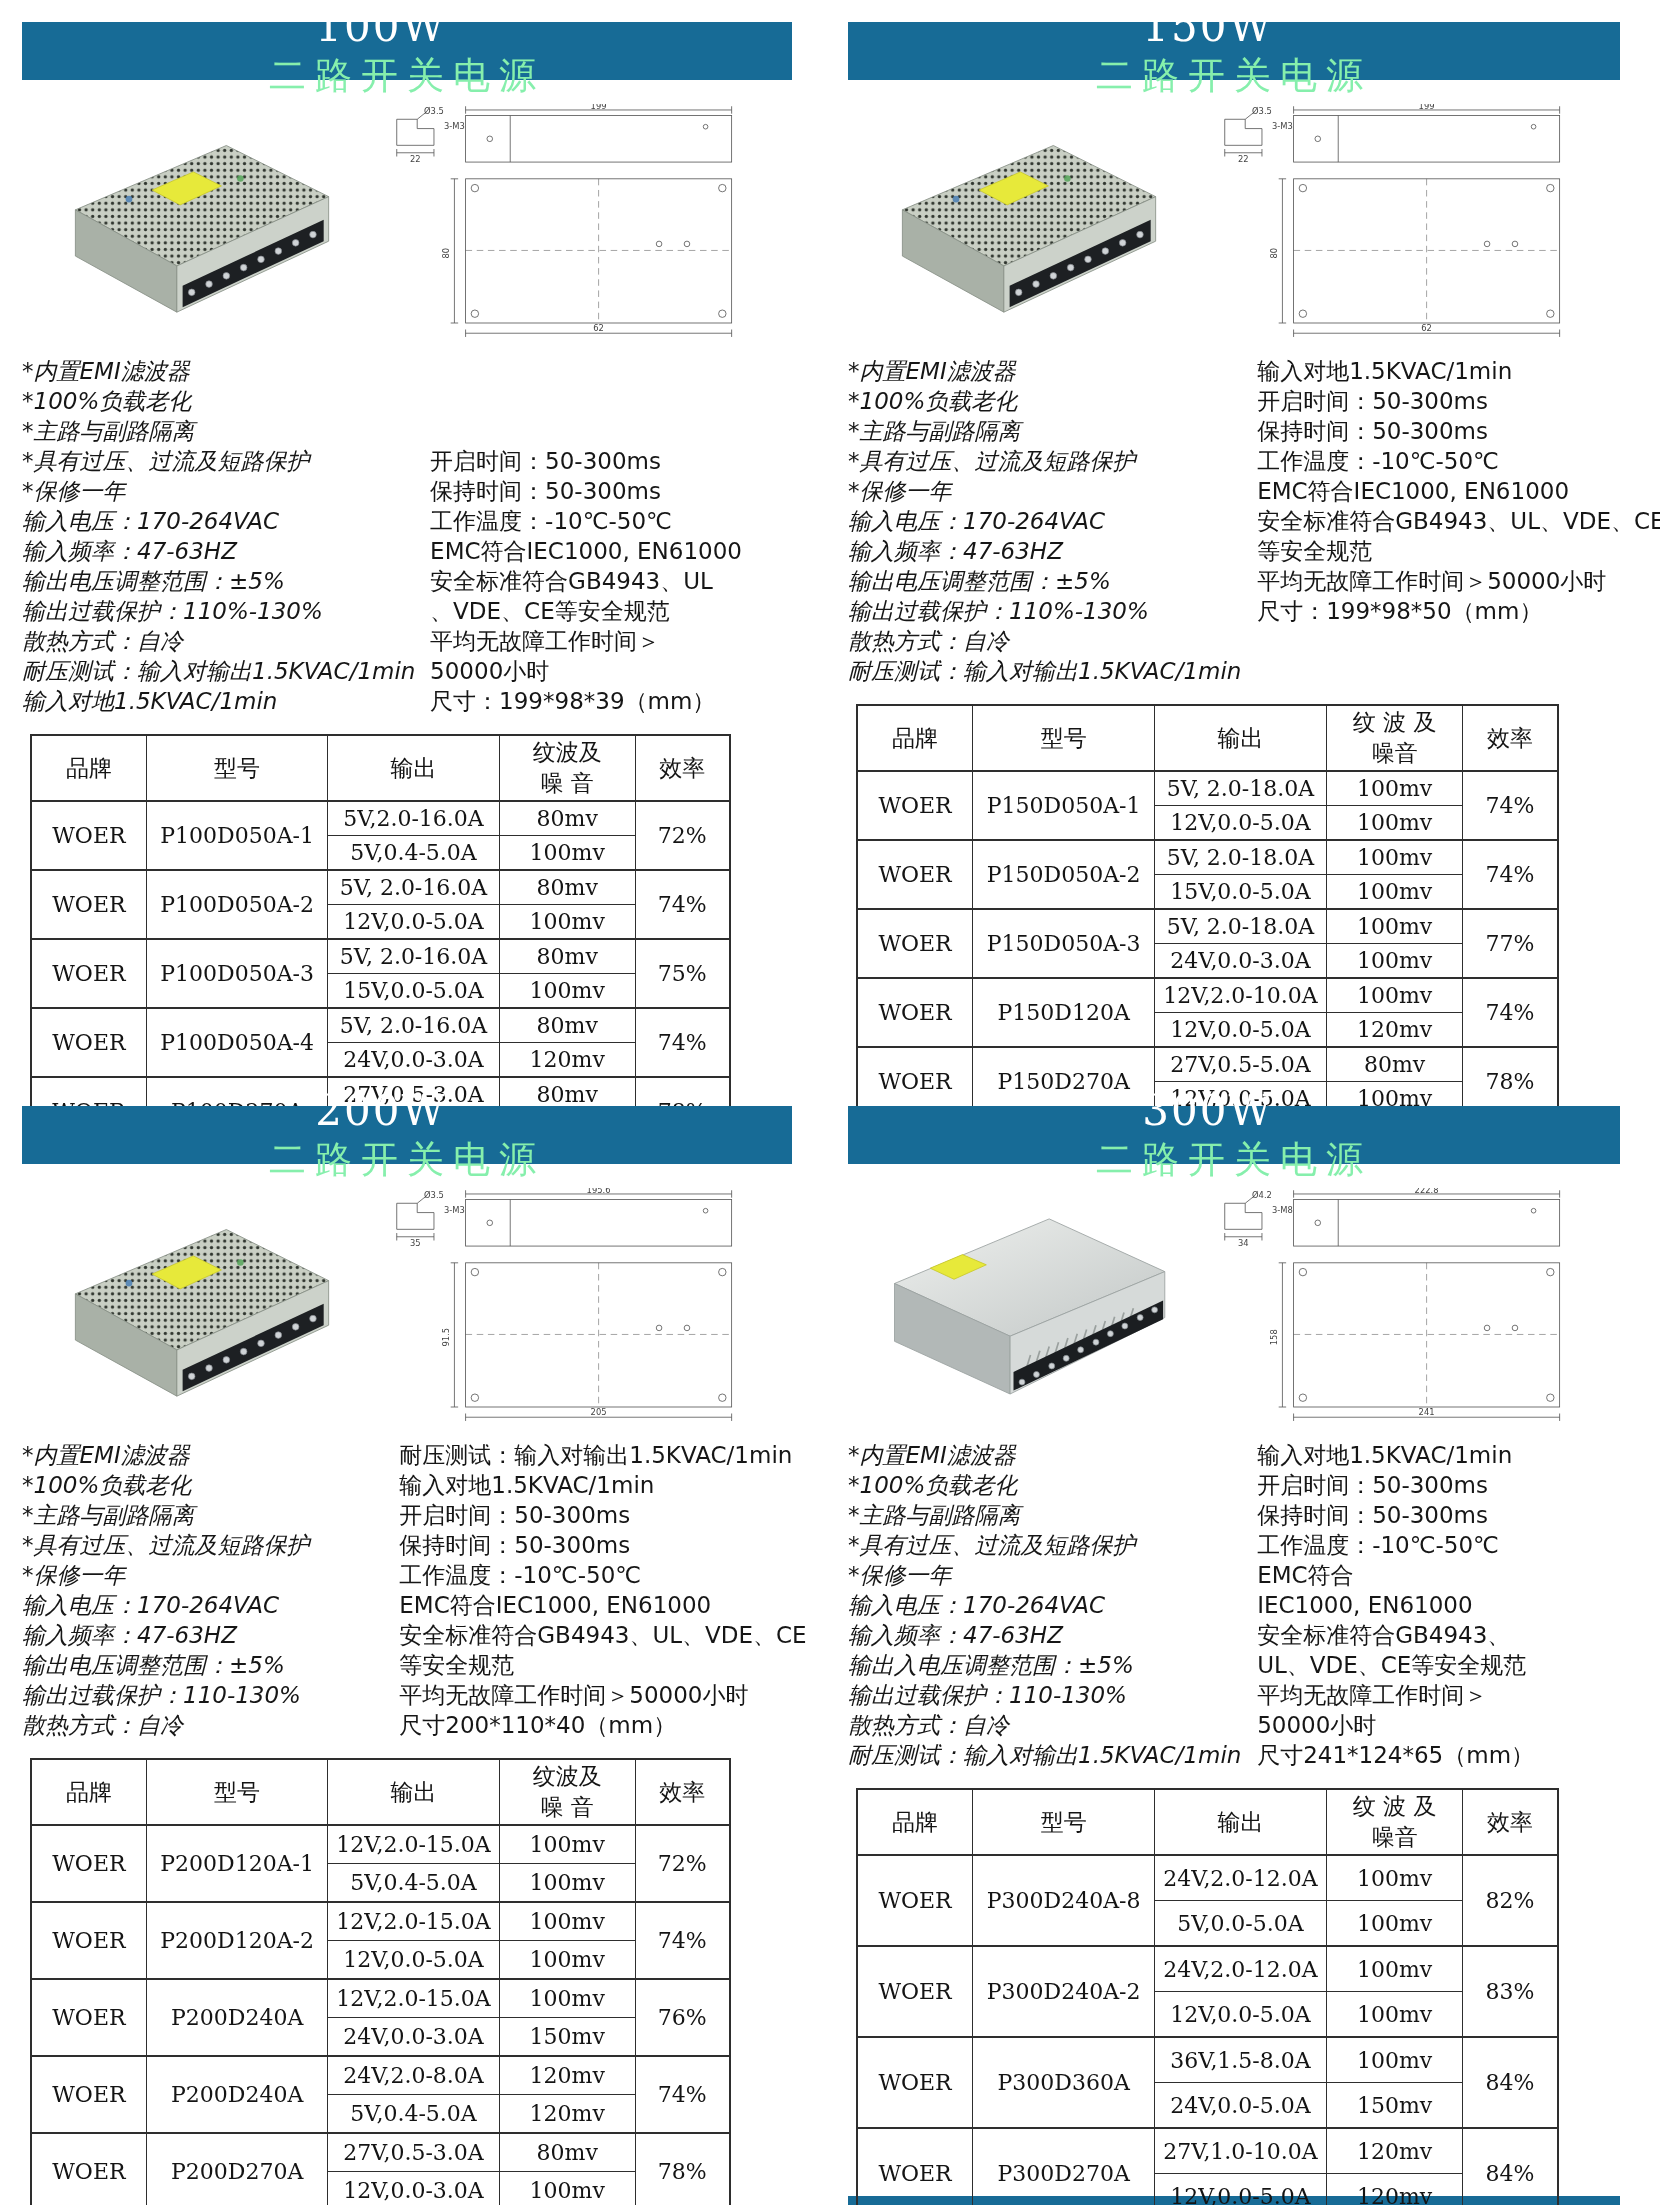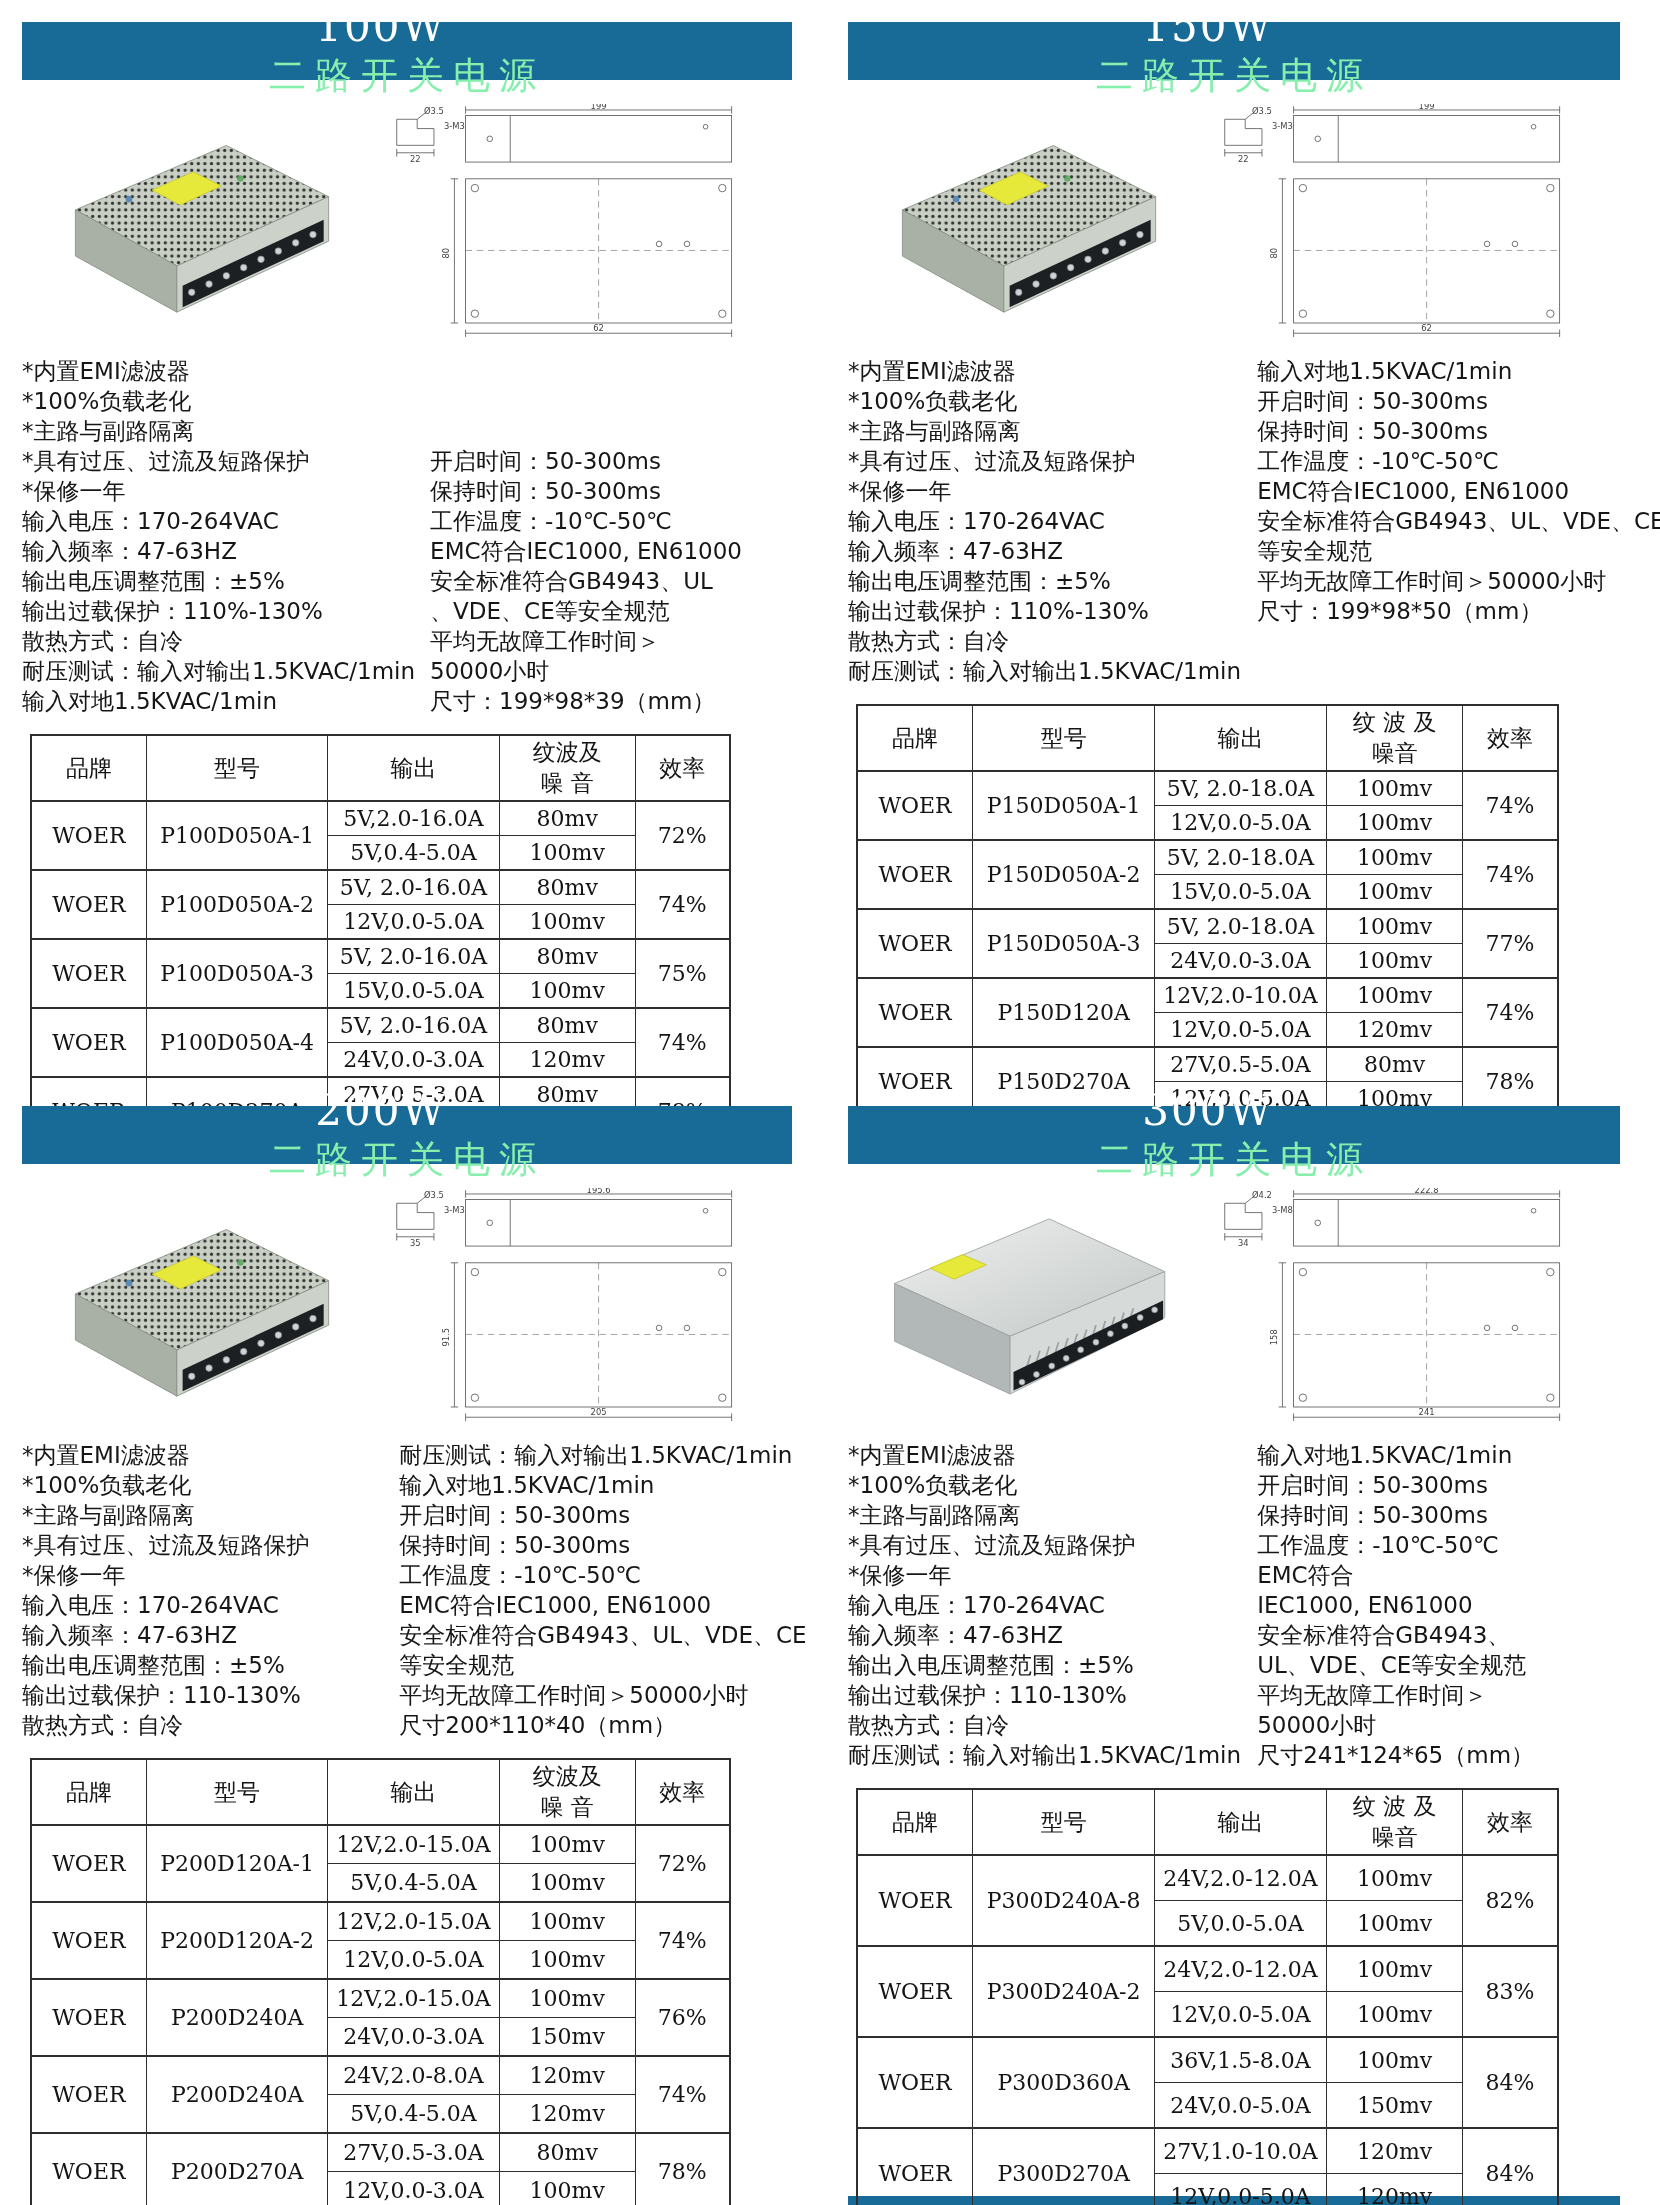--- a/index.html
+++ b/index.html
@@ -14,21 +14,21 @@
   .bar{height:58px;background:#176b96;display:flex;align-items:center;justify-content:center;flex-direction:column;}
   .bar-power{font-family:"DejaVu Serif","Liberation Serif",serif;font-size:42px;color:#fff;
              letter-spacing:2px;margin-right:52px;}
   .bar-cn{font-size:37px;color:#86efac;letter-spacing:9px;}
 
   .media-row{display:flex;margin-top:24px;height:238px;align-items:flex-end;}
   .photo{width:45%;display:flex;align-items:center;justify-content:center;}
   .drawing{width:55%;display:flex;align-items:center;justify-content:center;}
 
   .spec-cols{display:flex;margin-top:14px;font-size:23px;line-height:30px;}
-  .col-left{width:53%;}
+  .col-left{width:53%;font-style:italic;}
   .col-right{width:47%;}
   .line{white-space:nowrap;}
   .sec0 .col-right{padding-top:90px;}
   .sec2 .col-left{width:49%;}
   .sec2 .col-right{width:51%;}
 
   table.spec-table{border-collapse:collapse;margin:18px 0 0 8px;width:91%;text-align:center;
         font-family:"DejaVu Serif","Liberation Serif",serif;font-size:22px;color:#141414;}
   table.spec-table{border:2.4px solid #2e2e2e;}
   .spec-table th,.spec-table td{border:1.4px solid #2e2e2e;padding:0 6px;}

